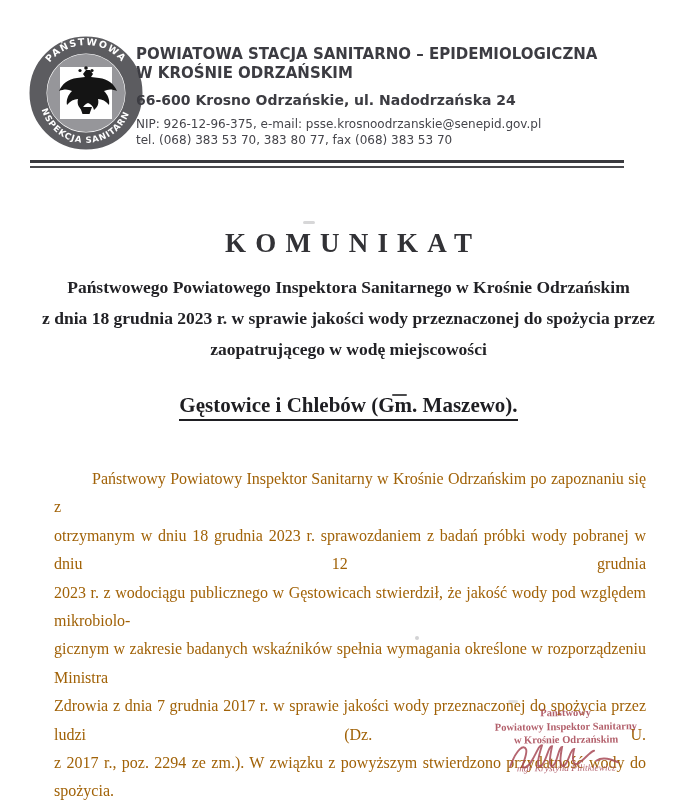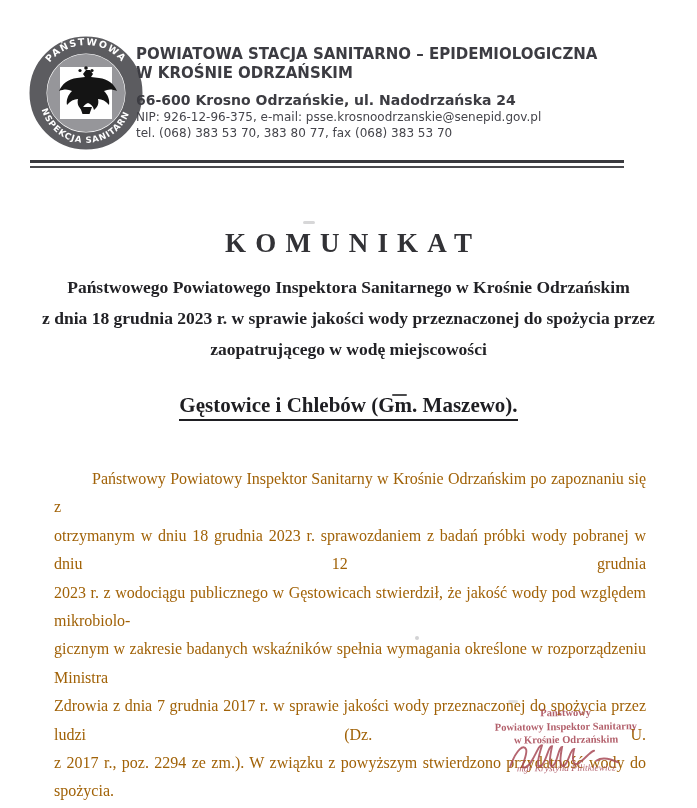--- a/index.html
+++ b/index.html
@@ -10,21 +10,21 @@
 
   
   .seal{position:absolute;left:29px;top:34px;width:114px;height:118px;}
   .header-block{
     position:absolute;left:136px;top:45px;width:520px;text-align:left;
     color:#3c3c42;font-family:"DejaVu Sans",sans-serif;
   }
   .org-line{font-weight:700;font-size:15px;line-height:19px;}
   .addr-line{font-weight:700;font-size:14px;line-height:18px;margin-top:8px;}
   .contact-line{font-weight:400;font-size:12px;line-height:16px;color:#45454b;}
-  .contact-line.first{}
+  .contact-line.first{margin-top:7px;}
   .inspector-line{
     position:absolute;left:0;top:140px;width:100%;text-align:center;
     font-family:"DejaVu Sans",sans-serif;font-weight:700;font-size:14.5px;
     color:#2e2e33;letter-spacing:.2px;
   }
   .double-rule{
     position:absolute;left:30px;top:160px;width:594px;height:3px;
     border-top:3px solid #3a3a3e;border-bottom:2px solid #4a4a4e;
   }
 

